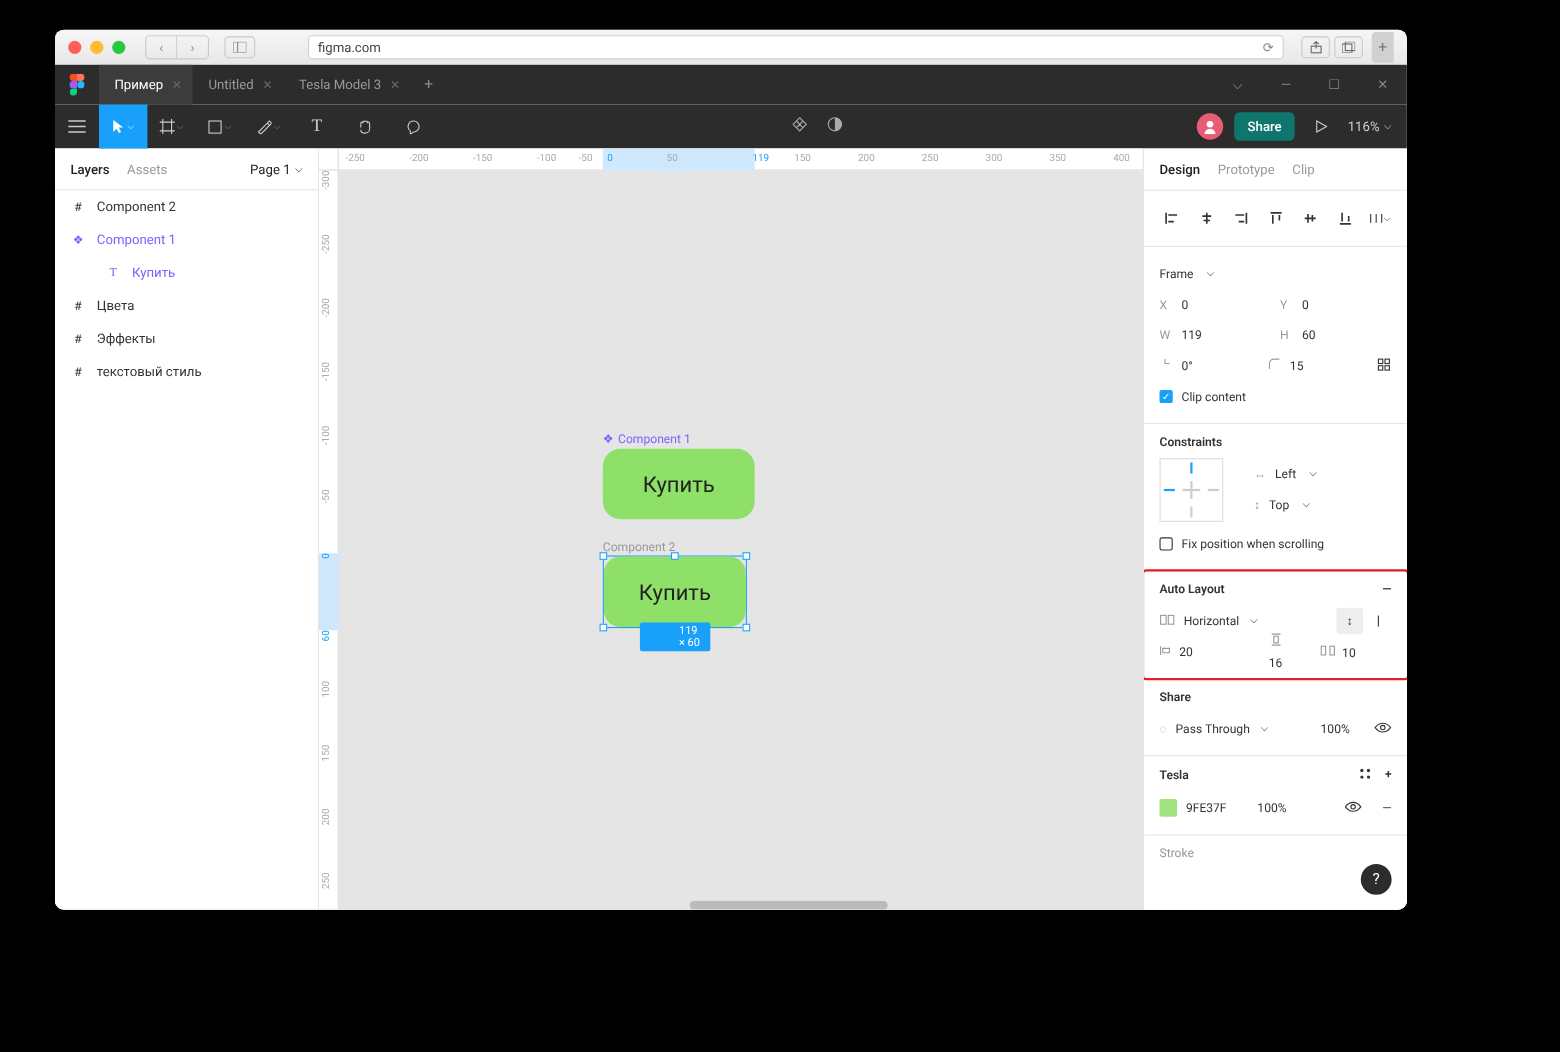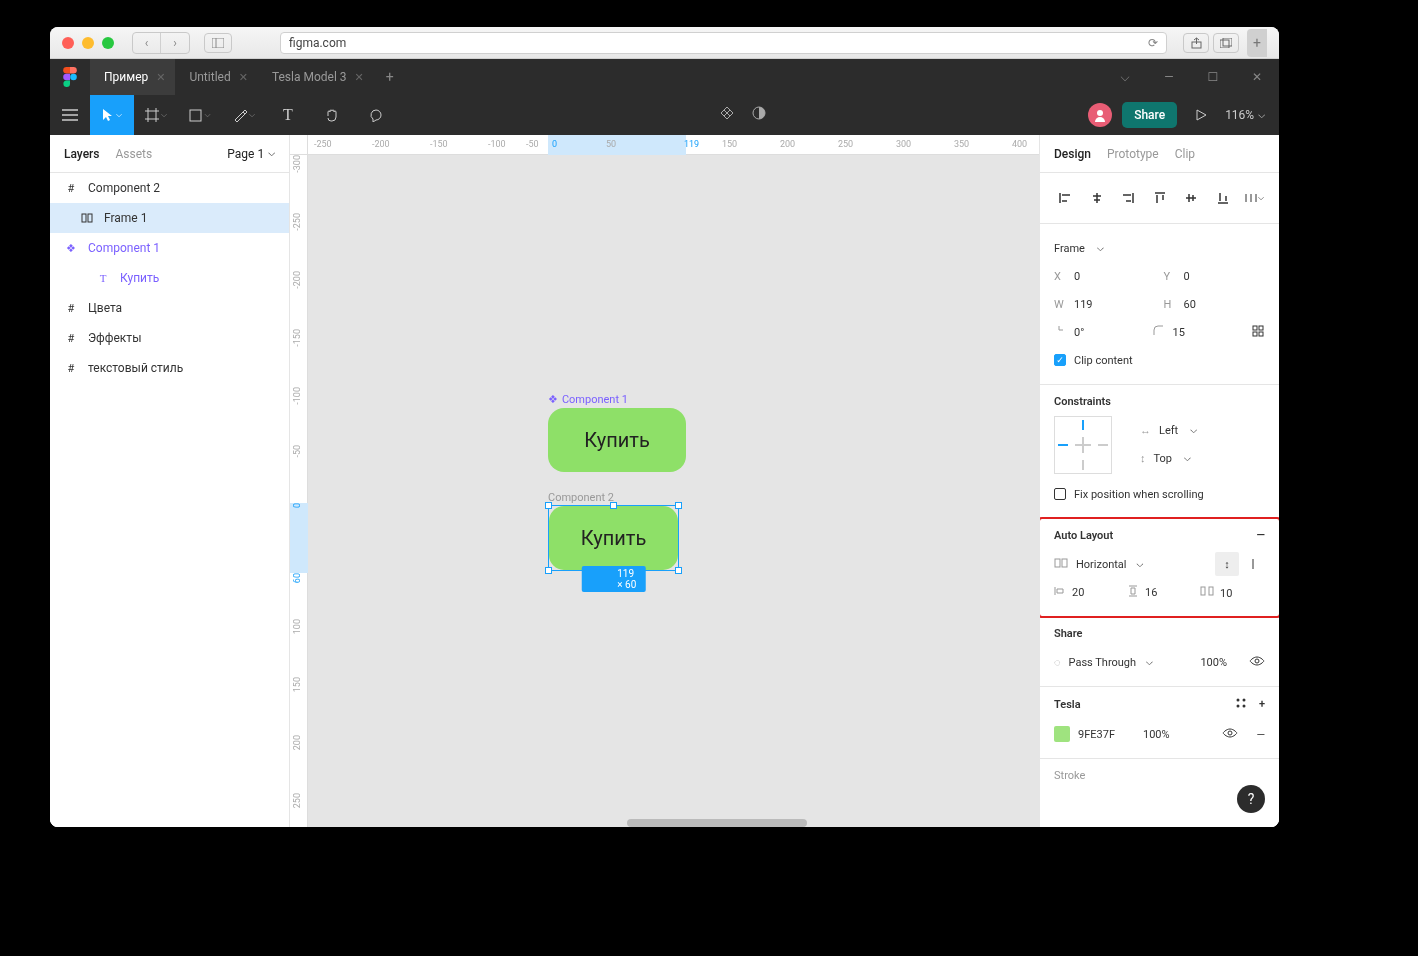--- a/index.html
+++ b/index.html
@@ -258,29 +258,20 @@
         <span class="lp-tab">Assets</span>
         <span class="lp-page">
             <span>Page 1</span>
             <span style="font-size:9px;">⌵</span>
           </span>
       </div>
       <div class="layer-row">
         <span class="layer-icon">#</span>
         <span>Component 2</span>
       </div>
-      <div class="layer-row selected layer-indent-1">
-        <span class="layer-icon">
-            <svg width="12" height="10">
-              <rect x="1" y="1" width="4" height="8" stroke="#333" fill="none"></rect>
-              <rect x="7" y="1" width="4" height="8" stroke="#333" fill="none"></rect>
-            </svg>
-          </span>
-        <span>Frame 1</span>
-      </div>
       <div class="layer-row component">
         <span class="layer-icon">❖</span>
         <span>Component 1</span>
       </div>
       <div class="layer-row component layer-indent-2">
         <span class="layer-icon" style="font-family:serif;">T</span>
         <span>Купить</span>
       </div>
       <div class="layer-row">
         <span class="layer-icon">#</span>
@@ -508,21 +499,21 @@
               </span>
           </span>
         </div>
         <div class="rp-row">
           <div style="display:flex;align-items:center;gap:6px;width:33%;">
               <span><svg width="12" height="12">
                   <path d="M1 2v8M3 4h6v4h-6z" stroke="#999" fill="none"></path>
                 </svg></span>
               <span>20</span>
             </div>
-          <div style="display:flex;align-items:center;gap:6px;width:33%;">
+          <div style="display:flex;align-items:center;gap:6px;width:33%;flex-direction:column;">
               <span><svg width="12" height="12">
                   <path d="M2 1h8M4 3h4v6h-4zM2 11h8" stroke="#999" fill="none"></path>
                 </svg></span>
               <span>16</span>
             </div>
           <div style="display:flex;align-items:flex-end;gap:6px;width:33%;">
               <span><svg width="14" height="12">
                   <rect x="1" y="2" width="4" height="8" stroke="#999" fill="none"></rect>
                   <rect x="9" y="2" width="4" height="8" stroke="#999" fill="none"></rect>
                 </svg></span>

